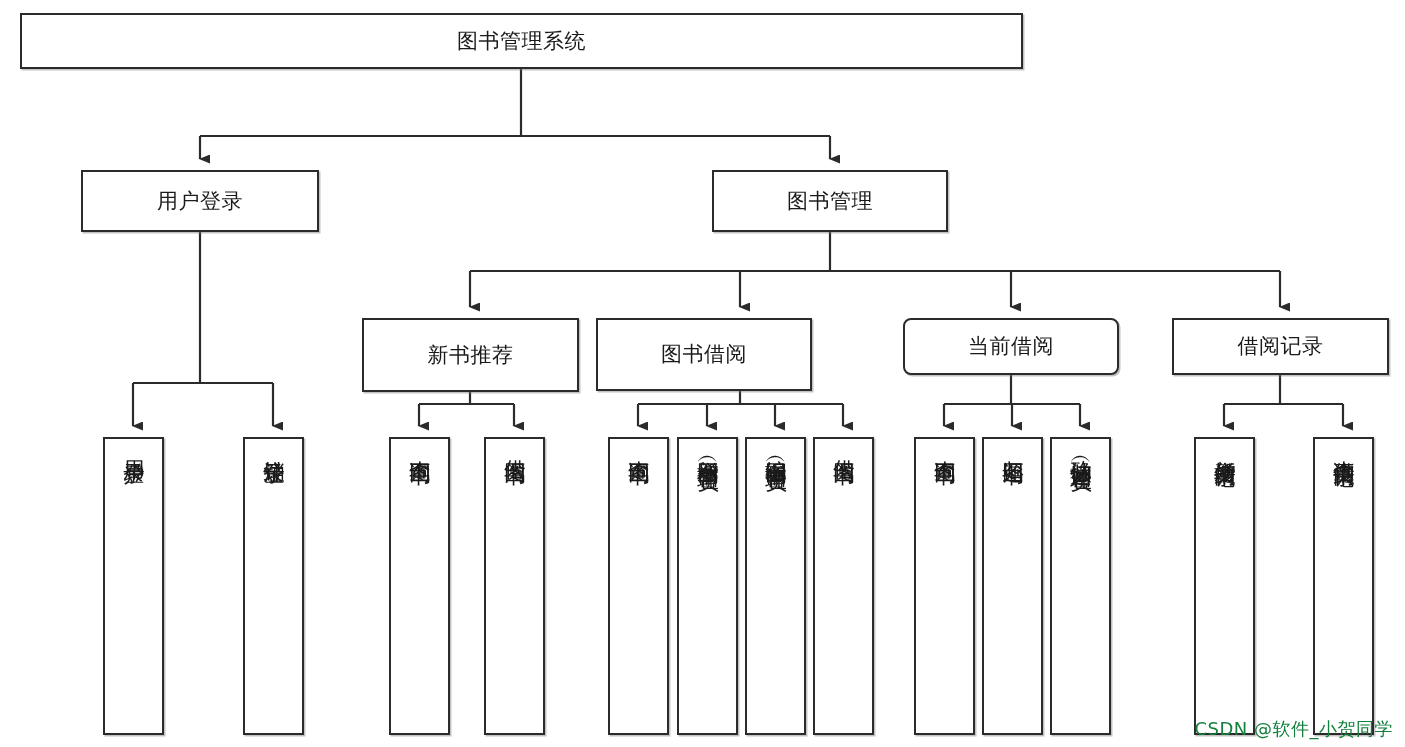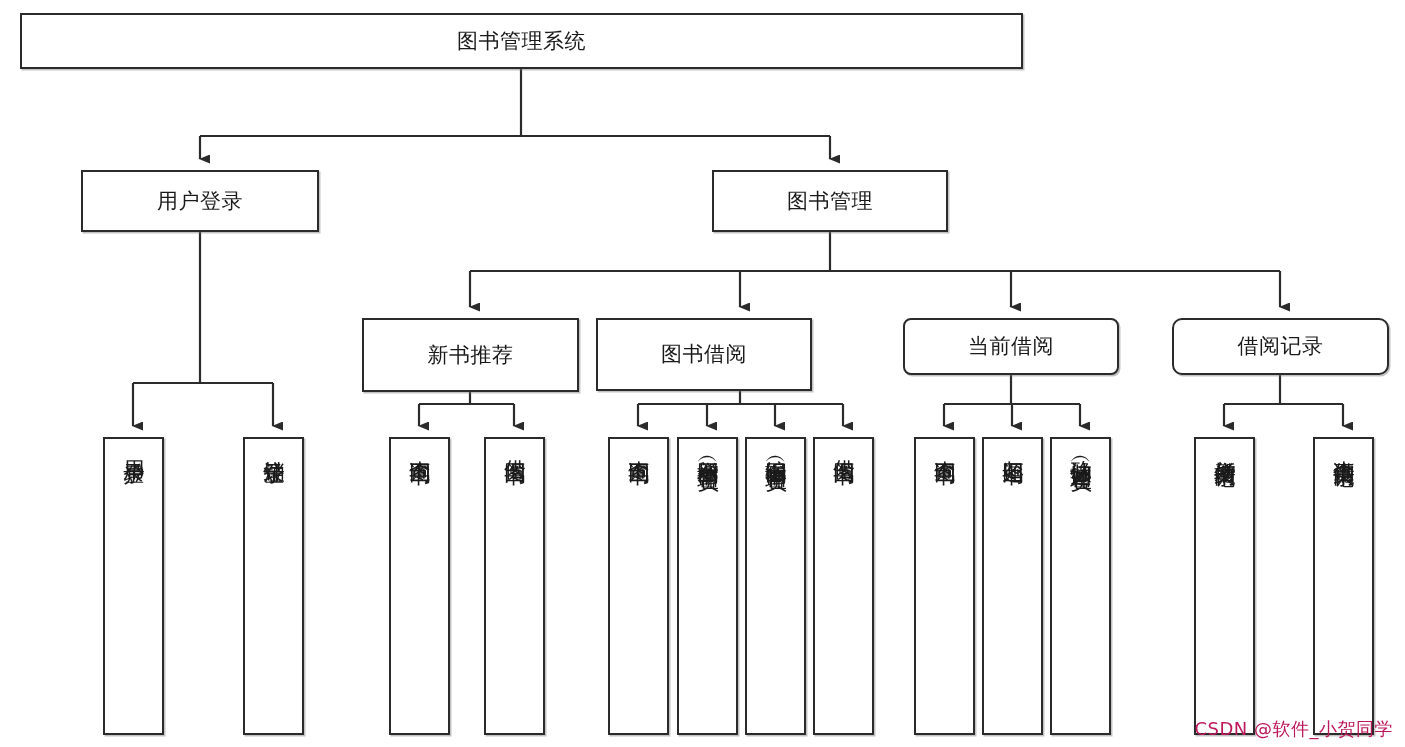--- a/index.html
+++ b/index.html
@@ -63,21 +63,21 @@
     font-size: 21.5px;
     line-height: 1.02;
     letter-spacing: 1.5px;
     white-space: nowrap;
   }
   #watermark {
     position: absolute;
     right: 12px;
     bottom: 6px;
     font-size: 18px;
-    color: #be185d;
+    color: #15803d;
     letter-spacing: 0.5px;
     white-space: nowrap;
     user-select: none;
     margin-top: 43px;
   }
 </style>
 </head>
 <body>
 
 <div id="diagram-canvas">
@@ -140,21 +140,21 @@
   <div id="level2-container">
       <div class="node horizontal" style="left: 362px; top: 318px; width: 217px; height: 74px;">
         <span class="node-label">新书推荐</span>
       </div>
       <div class="node horizontal" style="left: 596px; top: 318px; width: 216px; height: 73px;">
         <span class="node-label">图书借阅</span>
       </div>
       <div class="node horizontal" style="left: 903px; top: 318px; width: 216px; height: 57px; border-radius: 8px;">
         <span class="node-label">当前借阅</span>
       </div>
-      <div class="node horizontal" style="left: 1172px; top: 318px; width: 217px; height: 57px; border-radius: 10px;">
+      <div class="node horizontal" style="left: 1172px; top: 318px; width: 217px; height: 57px;">
         <span class="node-label">借阅记录</span>
       </div>
     </div>
   <div id="leaves-container">
       <div class="node vertical" style="left: 103px; top: 437px; width: 61px; height: 298px;">
         <span class="node-label">用户登录</span>
       </div>
       <div class="node vertical" style="left: 243px; top: 437px; width: 61px; height: 298px;">
         <span class="node-label">注销登录</span>
       </div>

